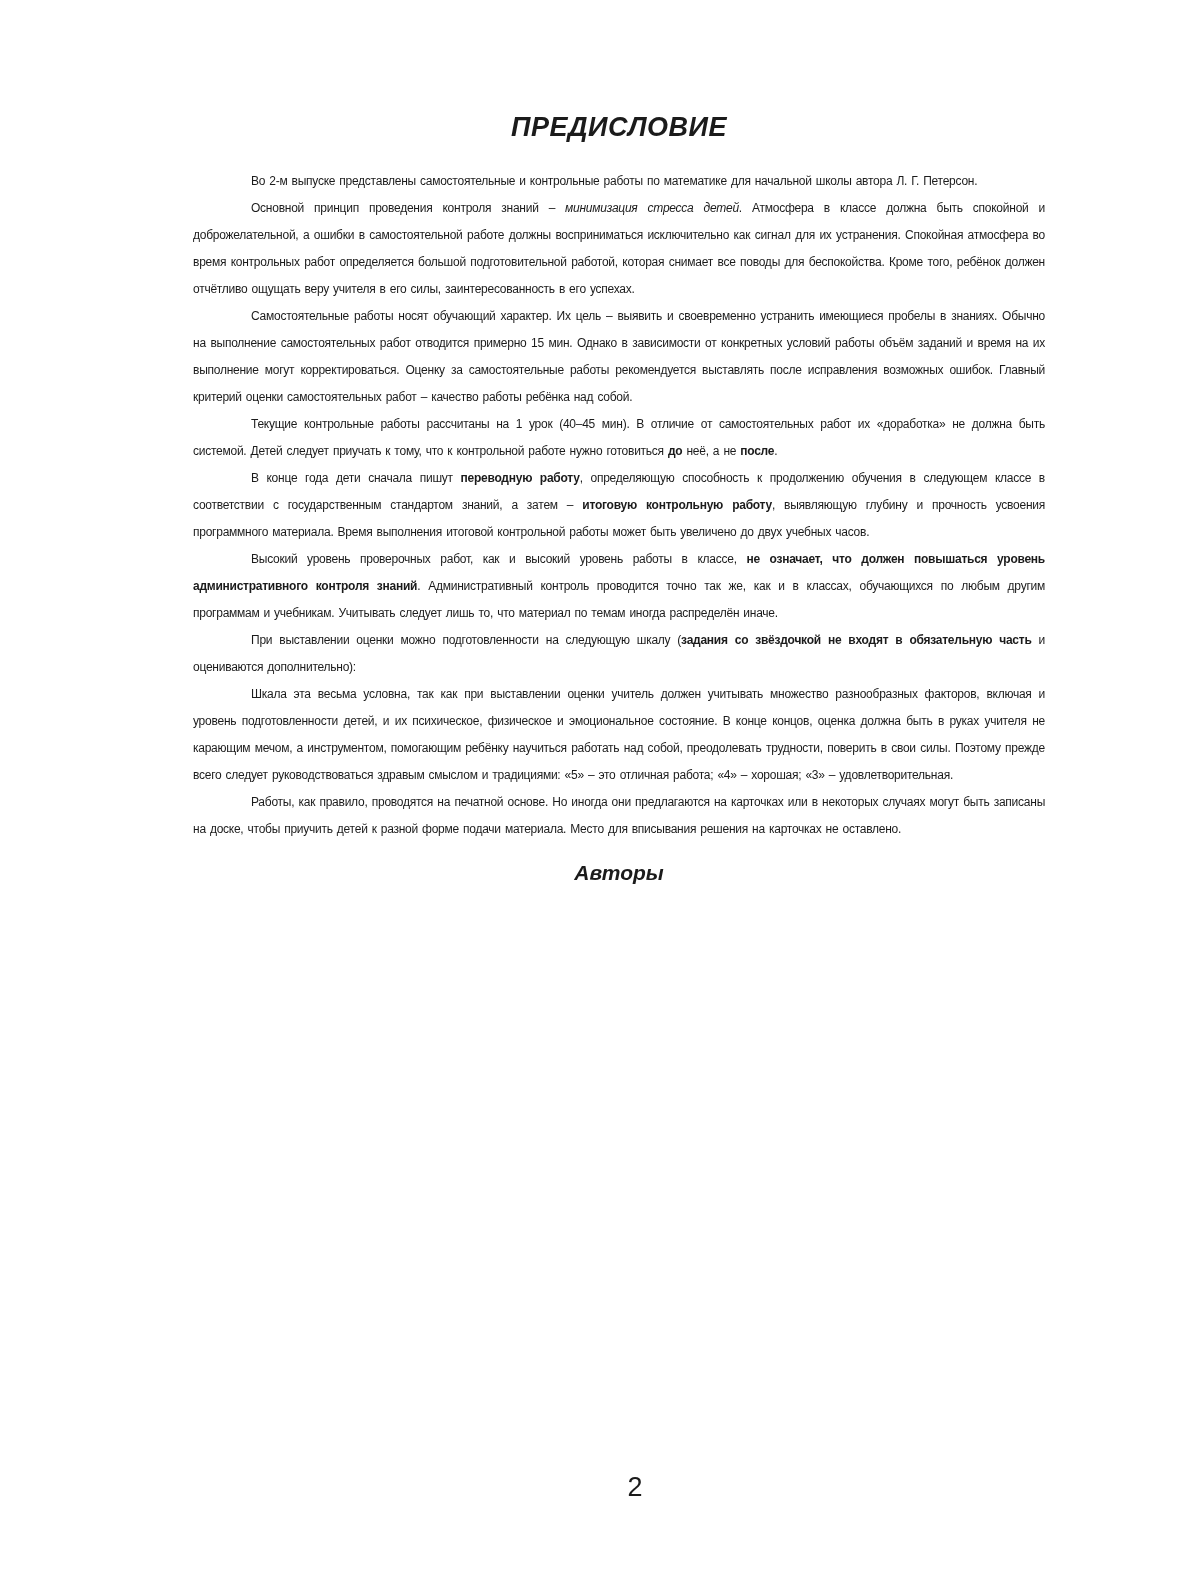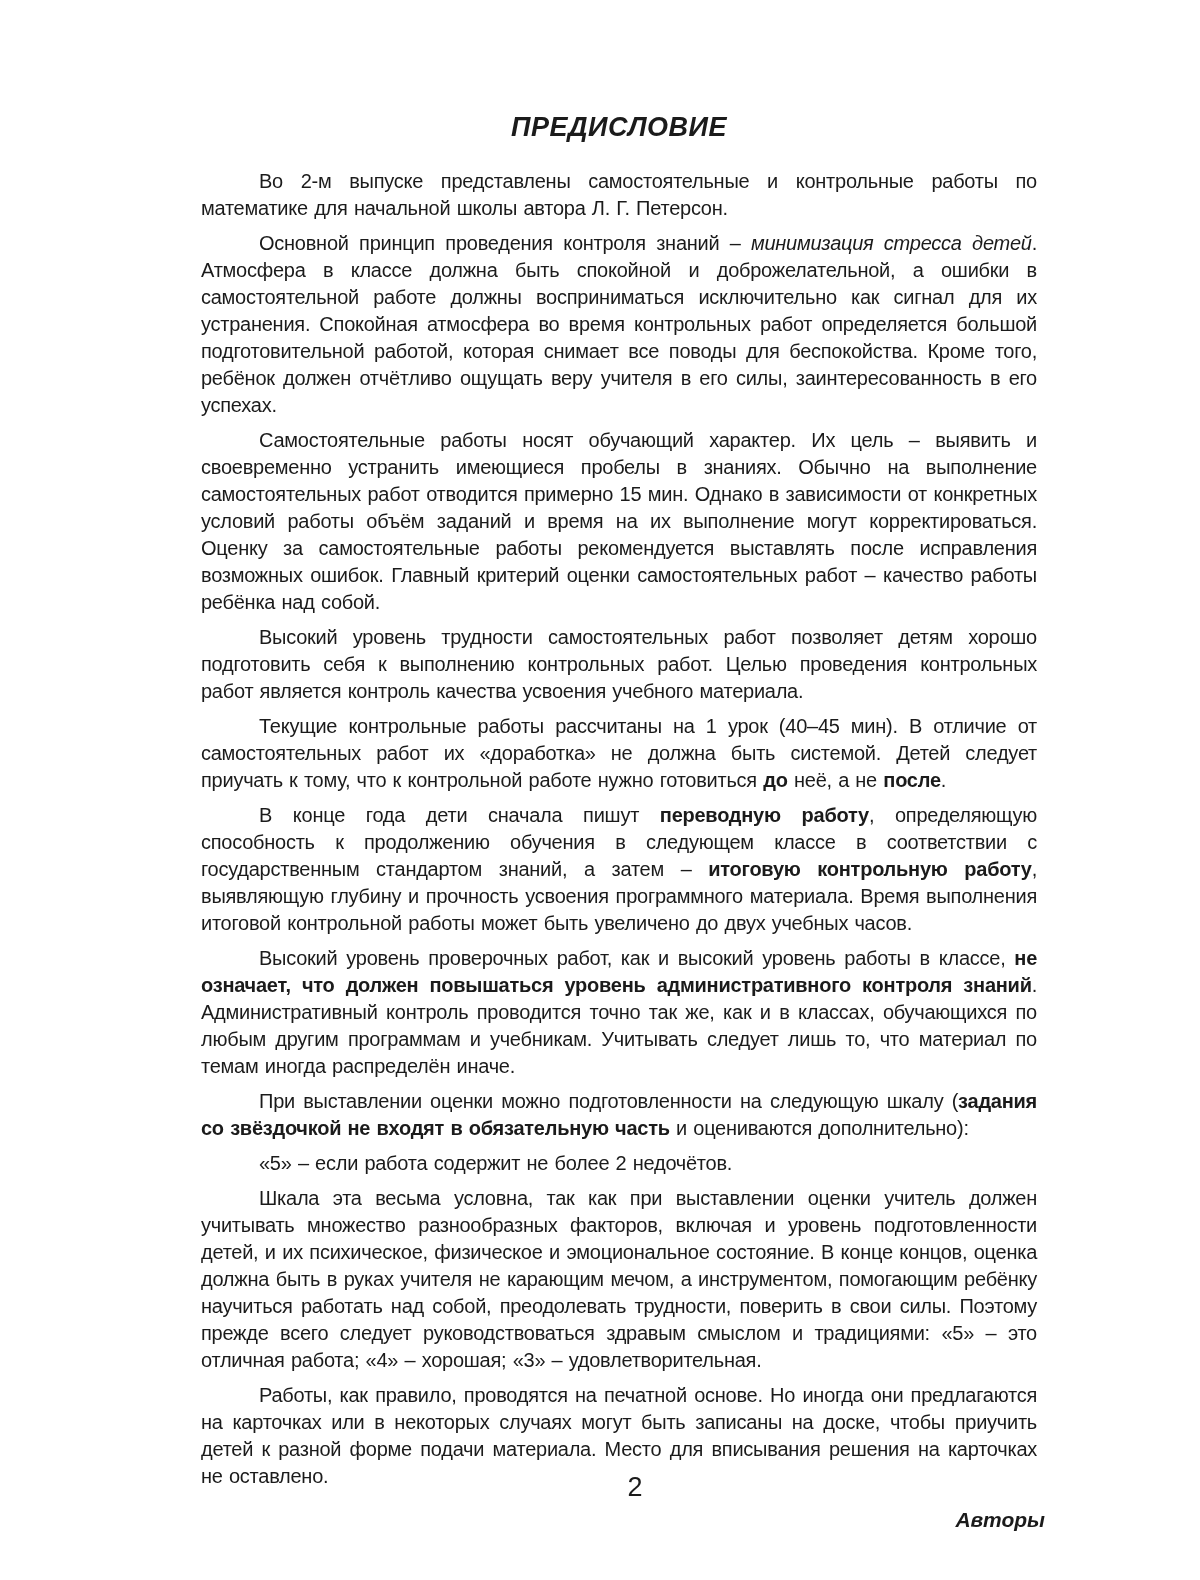--- a/index.html
+++ b/index.html
@@ -22,33 +22,33 @@
   .title {
     margin: 0 0 26px 0;
     text-align: center;
     font-size: 27px;
     line-height: 30px;
     font-weight: bold;
     font-style: italic;
     letter-spacing: 0.5px;
   }
   .body-text p.para {
-    margin: 8px;
+    margin: 0;
     text-indent: 58px;
     text-align: justify;
-    font-size: 20px;
+    font-size: 12px;
     line-height: 27px;
     letter-spacing: -0.25px;
     word-spacing: 1px;
   }
   .b  { font-weight: bold; }
   .bi { font-weight: normal; font-style: italic; }
   .signature {
     margin: 16px 0 0 0;
-    text-align: right;
+    text-align: center;
     font-size: 21px;
     line-height: 27px;
     font-weight: bold;
     font-style: italic;
   }
   .page-number {
     position: absolute;
     top: 1472px;
     left: 0;
     width: 1200px;
@@ -60,24 +60,22 @@
 </style>
 </head>
 <body>
 
 <div class="page">
   <h1 class="title">ПРЕДИСЛОВИЕ</h1>
   <div class="body-text">
       <p class="para"><span>Во 2-м выпуске представлены самостоятельные и контрольные работы по математике для начальной школы автора Л. Г. Петерсон.</span></p>
       <p class="para"><span>Основной принцип проведения контроля знаний – </span><span class="bi">минимизация стресса детей</span><span>. Атмосфера в классе должна быть спокойной и доброжелательной, а ошибки в самостоятельной работе должны восприниматься исключительно как сигнал для их устранения. Спокойная атмосфера во время контрольных работ определяется большой подготовительной работой, которая снимает все поводы для беспокойства. Кроме того, ребёнок должен отчётливо ощущать веру учителя в его силы, заинтересованность в его успехах.</span></p>
       <p class="para"><span>Самостоятельные работы носят обучающий характер. Их цель – выявить и своевременно устранить имеющиеся пробелы в знаниях. Обычно на выполнение самостоятельных работ отводится примерно 15 мин. Однако в зависимости от конкретных условий работы объём заданий и время на их выполнение могут корректироваться. Оценку за самостоятельные работы рекомендуется выставлять после исправления возможных ошибок. Главный критерий оценки самостоятельных работ – качество работы ребёнка над собой.</span></p>
-      <p class="para"><span>Высокий уровень трудности самостоятельных работ позволяет детям хорошо подготовить себя к выполнению контрольных работ. Целью проведения контрольных работ является контроль качества усвоения учебного материала.</span></p>
       <p class="para"><span>Текущие контрольные работы рассчитаны на 1 урок (40–45 мин). В отличие от самостоятельных работ их «доработка» не должна быть системой. Детей следует приучать к тому, что к контрольной работе нужно готовиться </span><span class="b">до</span><span> неё, а не </span><span class="b">после</span><span>.</span></p>
       <p class="para"><span>В конце года дети сначала пишут </span><span class="b">переводную работу</span><span>, определяющую способность к продолжению обучения в следующем классе в соответствии с государственным стандартом знаний, а затем – </span><span class="b">итоговую контрольную работу</span><span>, выявляющую глубину и прочность усвоения программного материала. Время выполнения итоговой контрольной работы может быть увеличено до двух учебных часов.</span></p>
       <p class="para"><span>Высокий уровень проверочных работ, как и высокий уровень работы в классе, </span><span class="b">не означает, что должен повышаться уровень административного контроля знаний</span><span>. Административный контроль проводится точно так же, как и в классах, обучающихся по любым другим программам и учебникам. Учитывать следует лишь то, что материал по темам иногда распределён иначе.</span></p>
       <p class="para"><span>При выставлении оценки можно подготовленности на следующую шкалу (</span><span class="b">задания со звёздочкой не входят в обязательную часть</span><span> и оцениваются дополнительно):</span></p>
-      <p class="para"><span>«5» – если работа содержит не более 2 недочётов.</span></p>
       <p class="para"><span>Шкала эта весьма условна, так как при выставлении оценки учитель должен учитывать множество разнообразных факторов, включая и уровень подготовленности детей, и их психическое, физическое и эмоциональное состояние. В конце концов, оценка должна быть в руках учителя не карающим мечом, а инструментом, помогающим ребёнку научиться работать над собой, преодолевать трудности, поверить в свои силы. Поэтому прежде всего следует руководствоваться здравым смыслом и традициями: «5» – это отличная работа; «4» – хорошая; «3» – удовлетворительная.</span></p>
       <p class="para"><span>Работы, как правило, проводятся на печатной основе. Но иногда они предлагаются на карточках или в некоторых случаях могут быть записаны на доске, чтобы приучить детей к разной форме подачи материала. Место для вписывания решения на карточках не оставлено.</span></p>
     </div>
   <p class="signature">Авторы</p>
   <div class="page-number">2</div>
 </div>
 
 </body></html>

